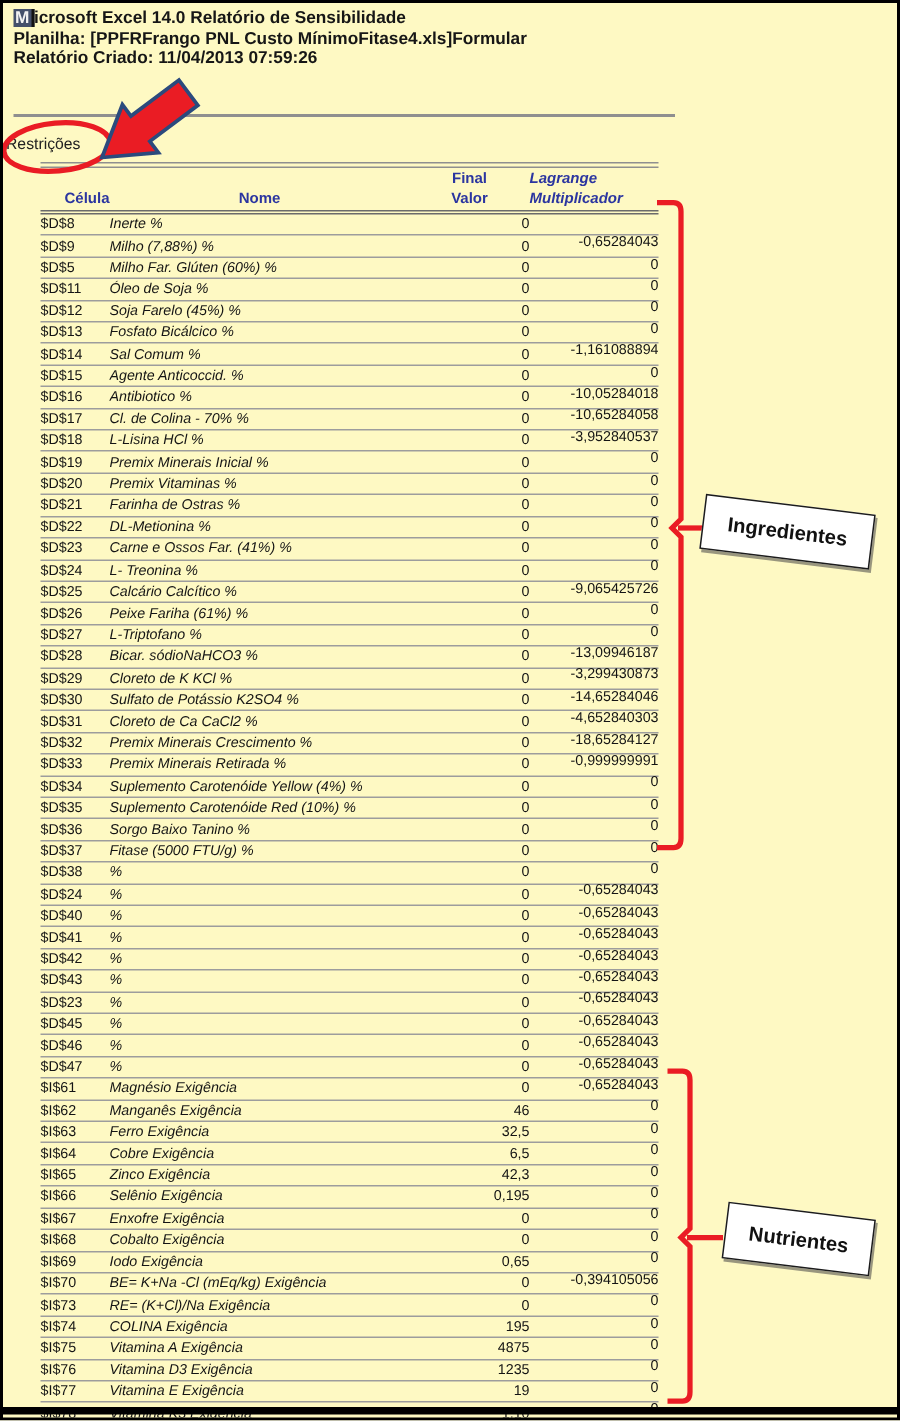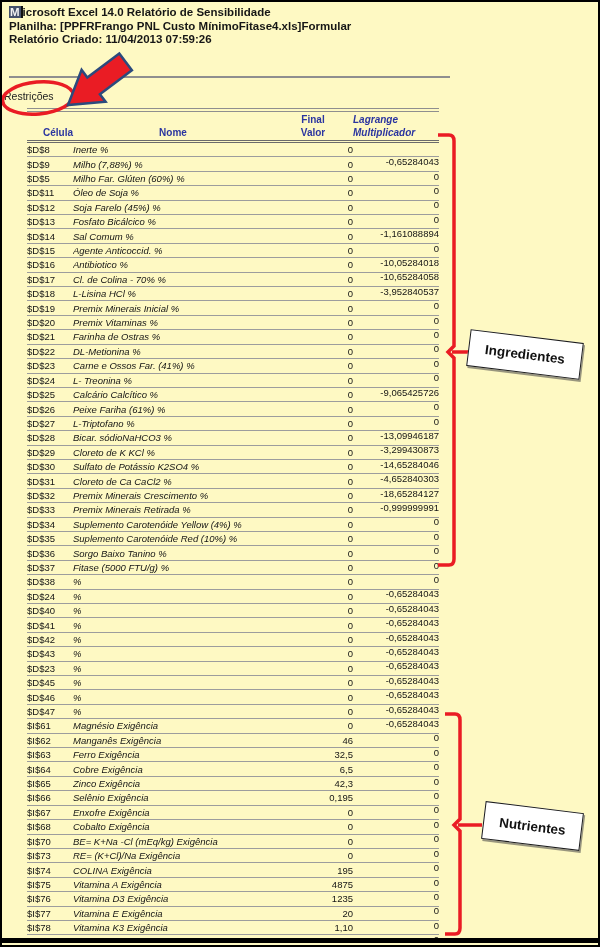--- a/index.html
+++ b/index.html
@@ -357,20 +357,26 @@
         <span class="c3">0</span>
         <span class="c4">0</span>
       </div>
       <div class="row">
         <span class="c1">$I$68</span>
         <span class="c2">Cobalto Exigência</span>
         <span class="c3">0</span>
         <span class="c4">0</span>
       </div>
       <div class="row">
+        <span class="c1">$I$69</span>
+        <span class="c2">Iodo Exigência</span>
+        <span class="c3">0,65</span>
+        <span class="c4">-0,394105056</span>
+      </div>
+      <div class="row">
         <span class="c1">$I$70</span>
         <span class="c2">BE= K+Na -Cl (mEq/kg) Exigência</span>
         <span class="c3">0</span>
         <span class="c4">0</span>
       </div>
       <div class="row">
         <span class="c1">$I$73</span>
         <span class="c2">RE= (K+Cl)/Na Exigência</span>
         <span class="c3">0</span>
         <span class="c4">0</span>
@@ -389,21 +395,21 @@
       </div>
       <div class="row">
         <span class="c1">$I$76</span>
         <span class="c2">Vitamina D3 Exigência</span>
         <span class="c3">1235</span>
         <span class="c4">0</span>
       </div>
       <div class="row">
         <span class="c1">$I$77</span>
         <span class="c2">Vitamina E Exigência</span>
-        <span class="c3">20</span>
+        <span class="c3">19</span>
         <span class="c4">0</span>
       </div>
       <div class="row">
         <span class="c1">$I$78</span>
         <span class="c2">Vitamina K3 Exigência</span>
         <span class="c3">1,10</span>
         <span class="c4">0</span>
       </div>
     </div>
 

